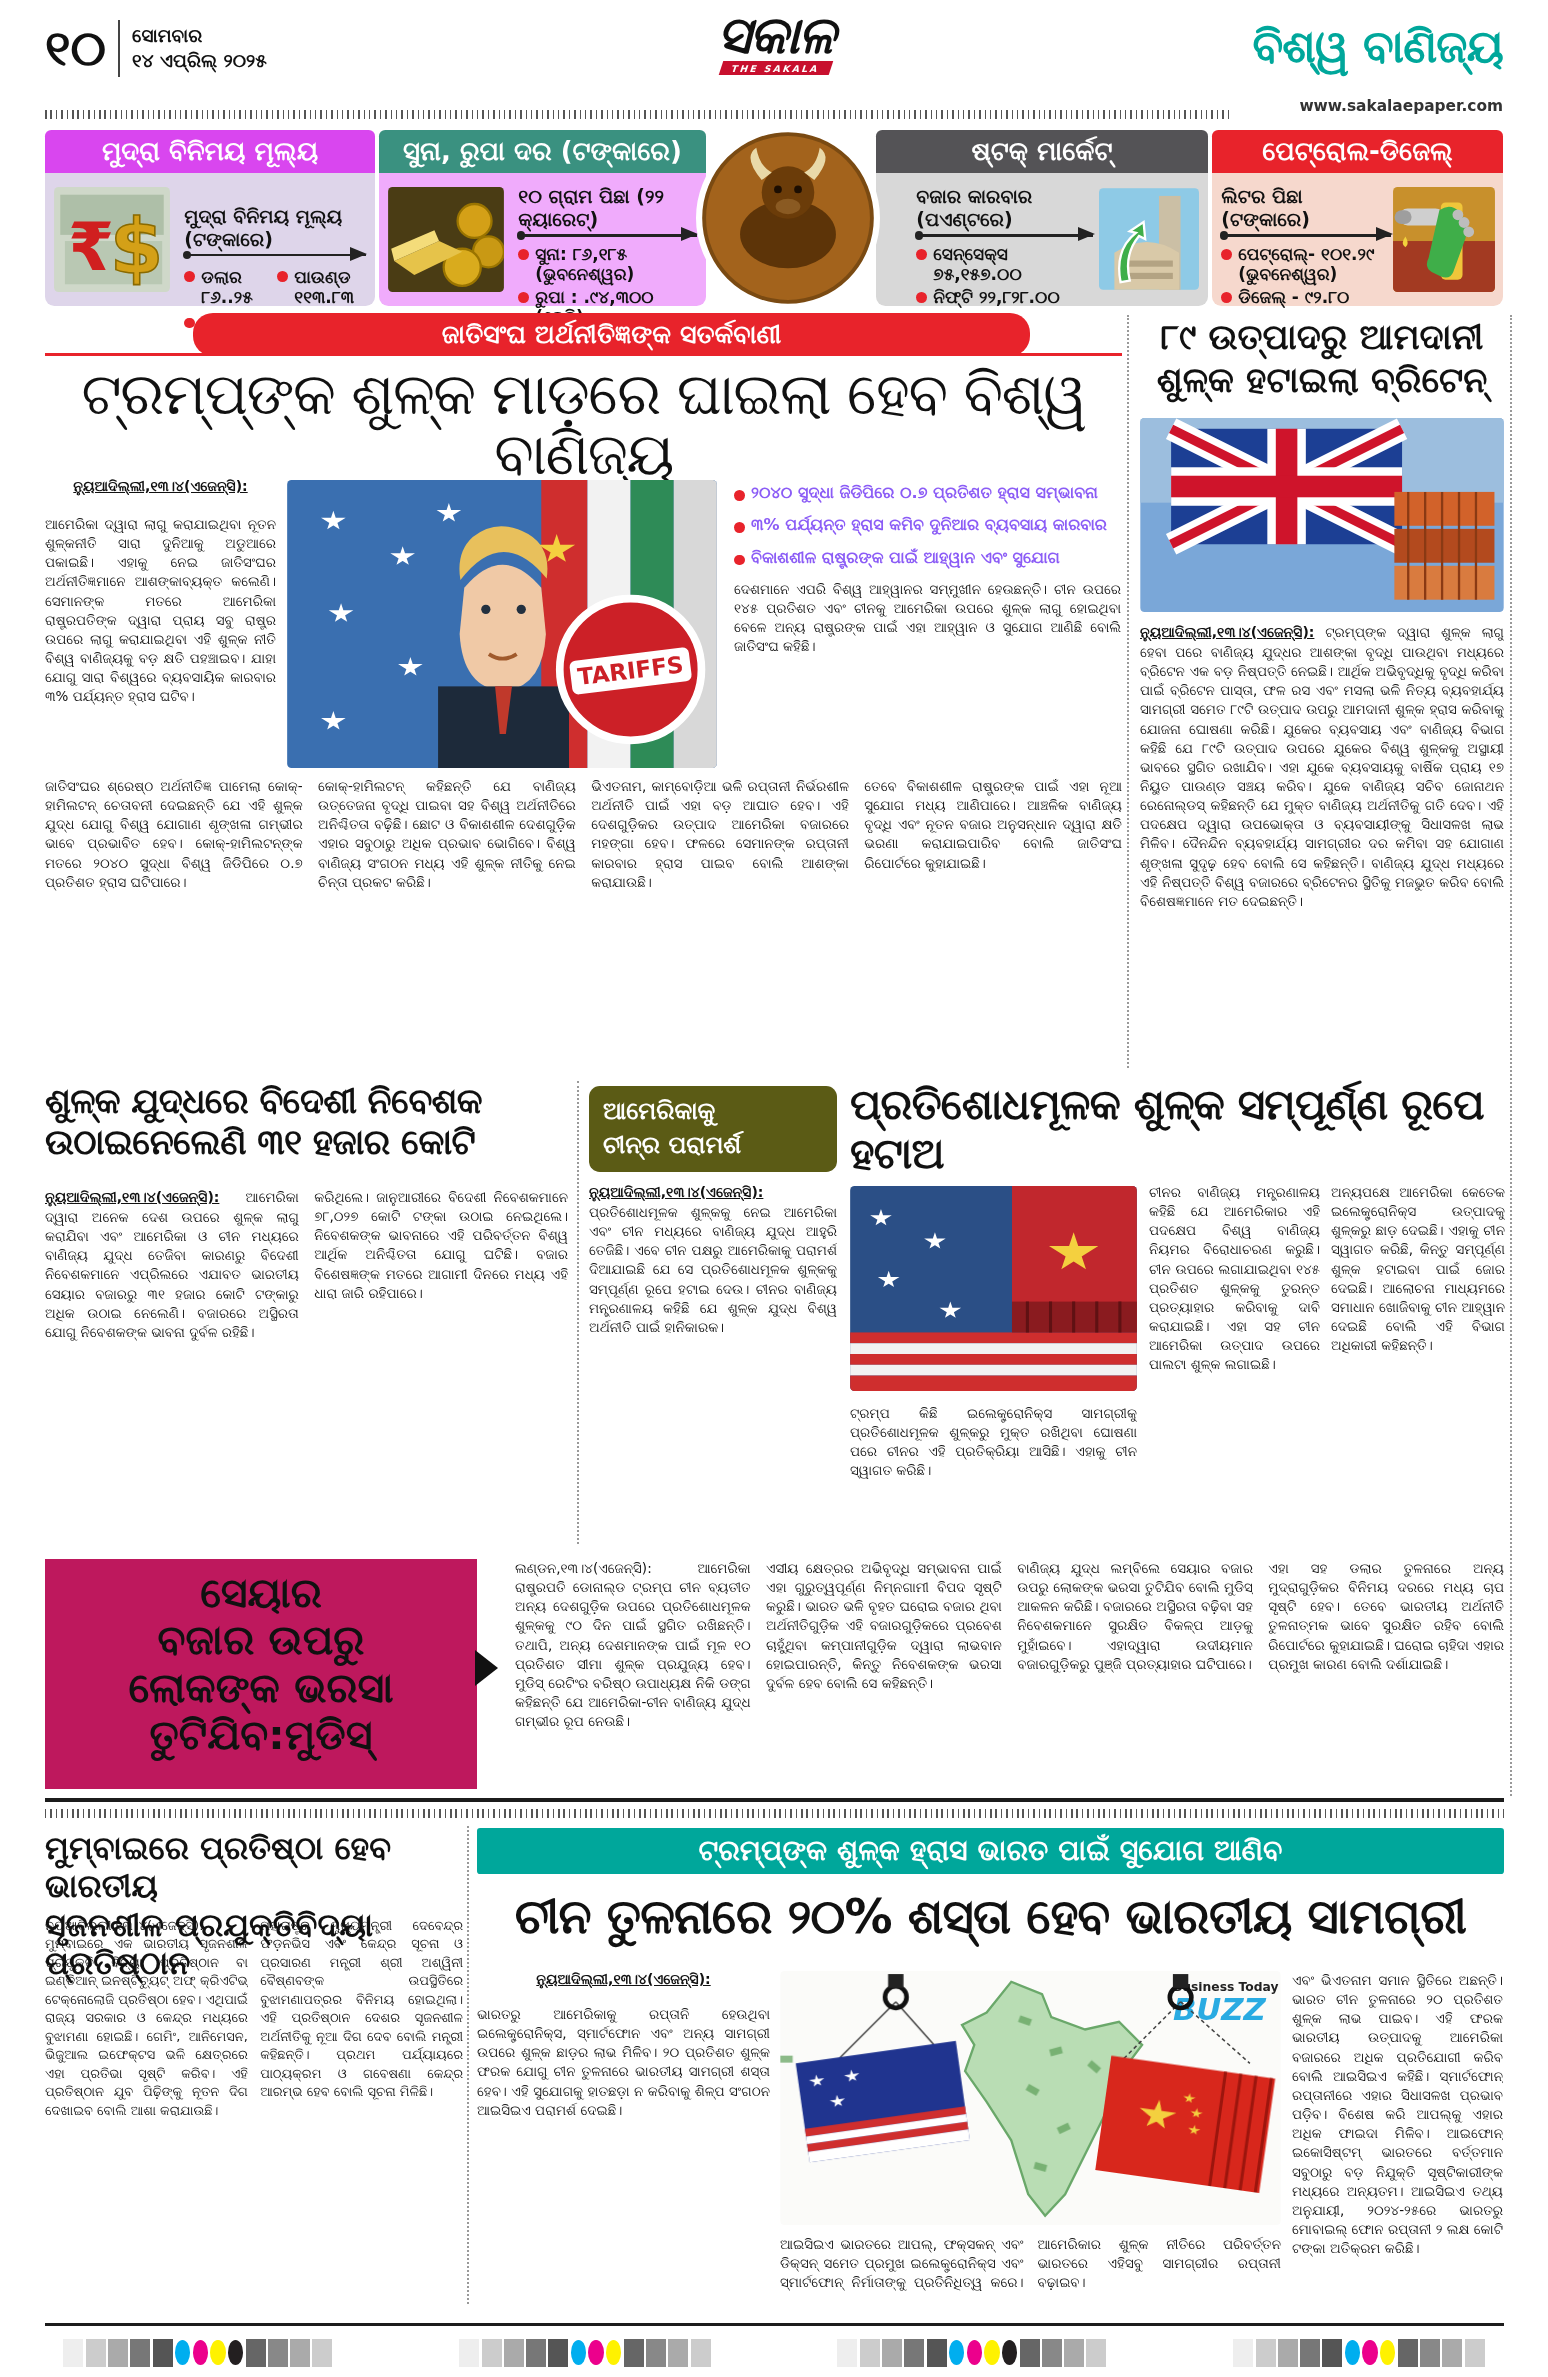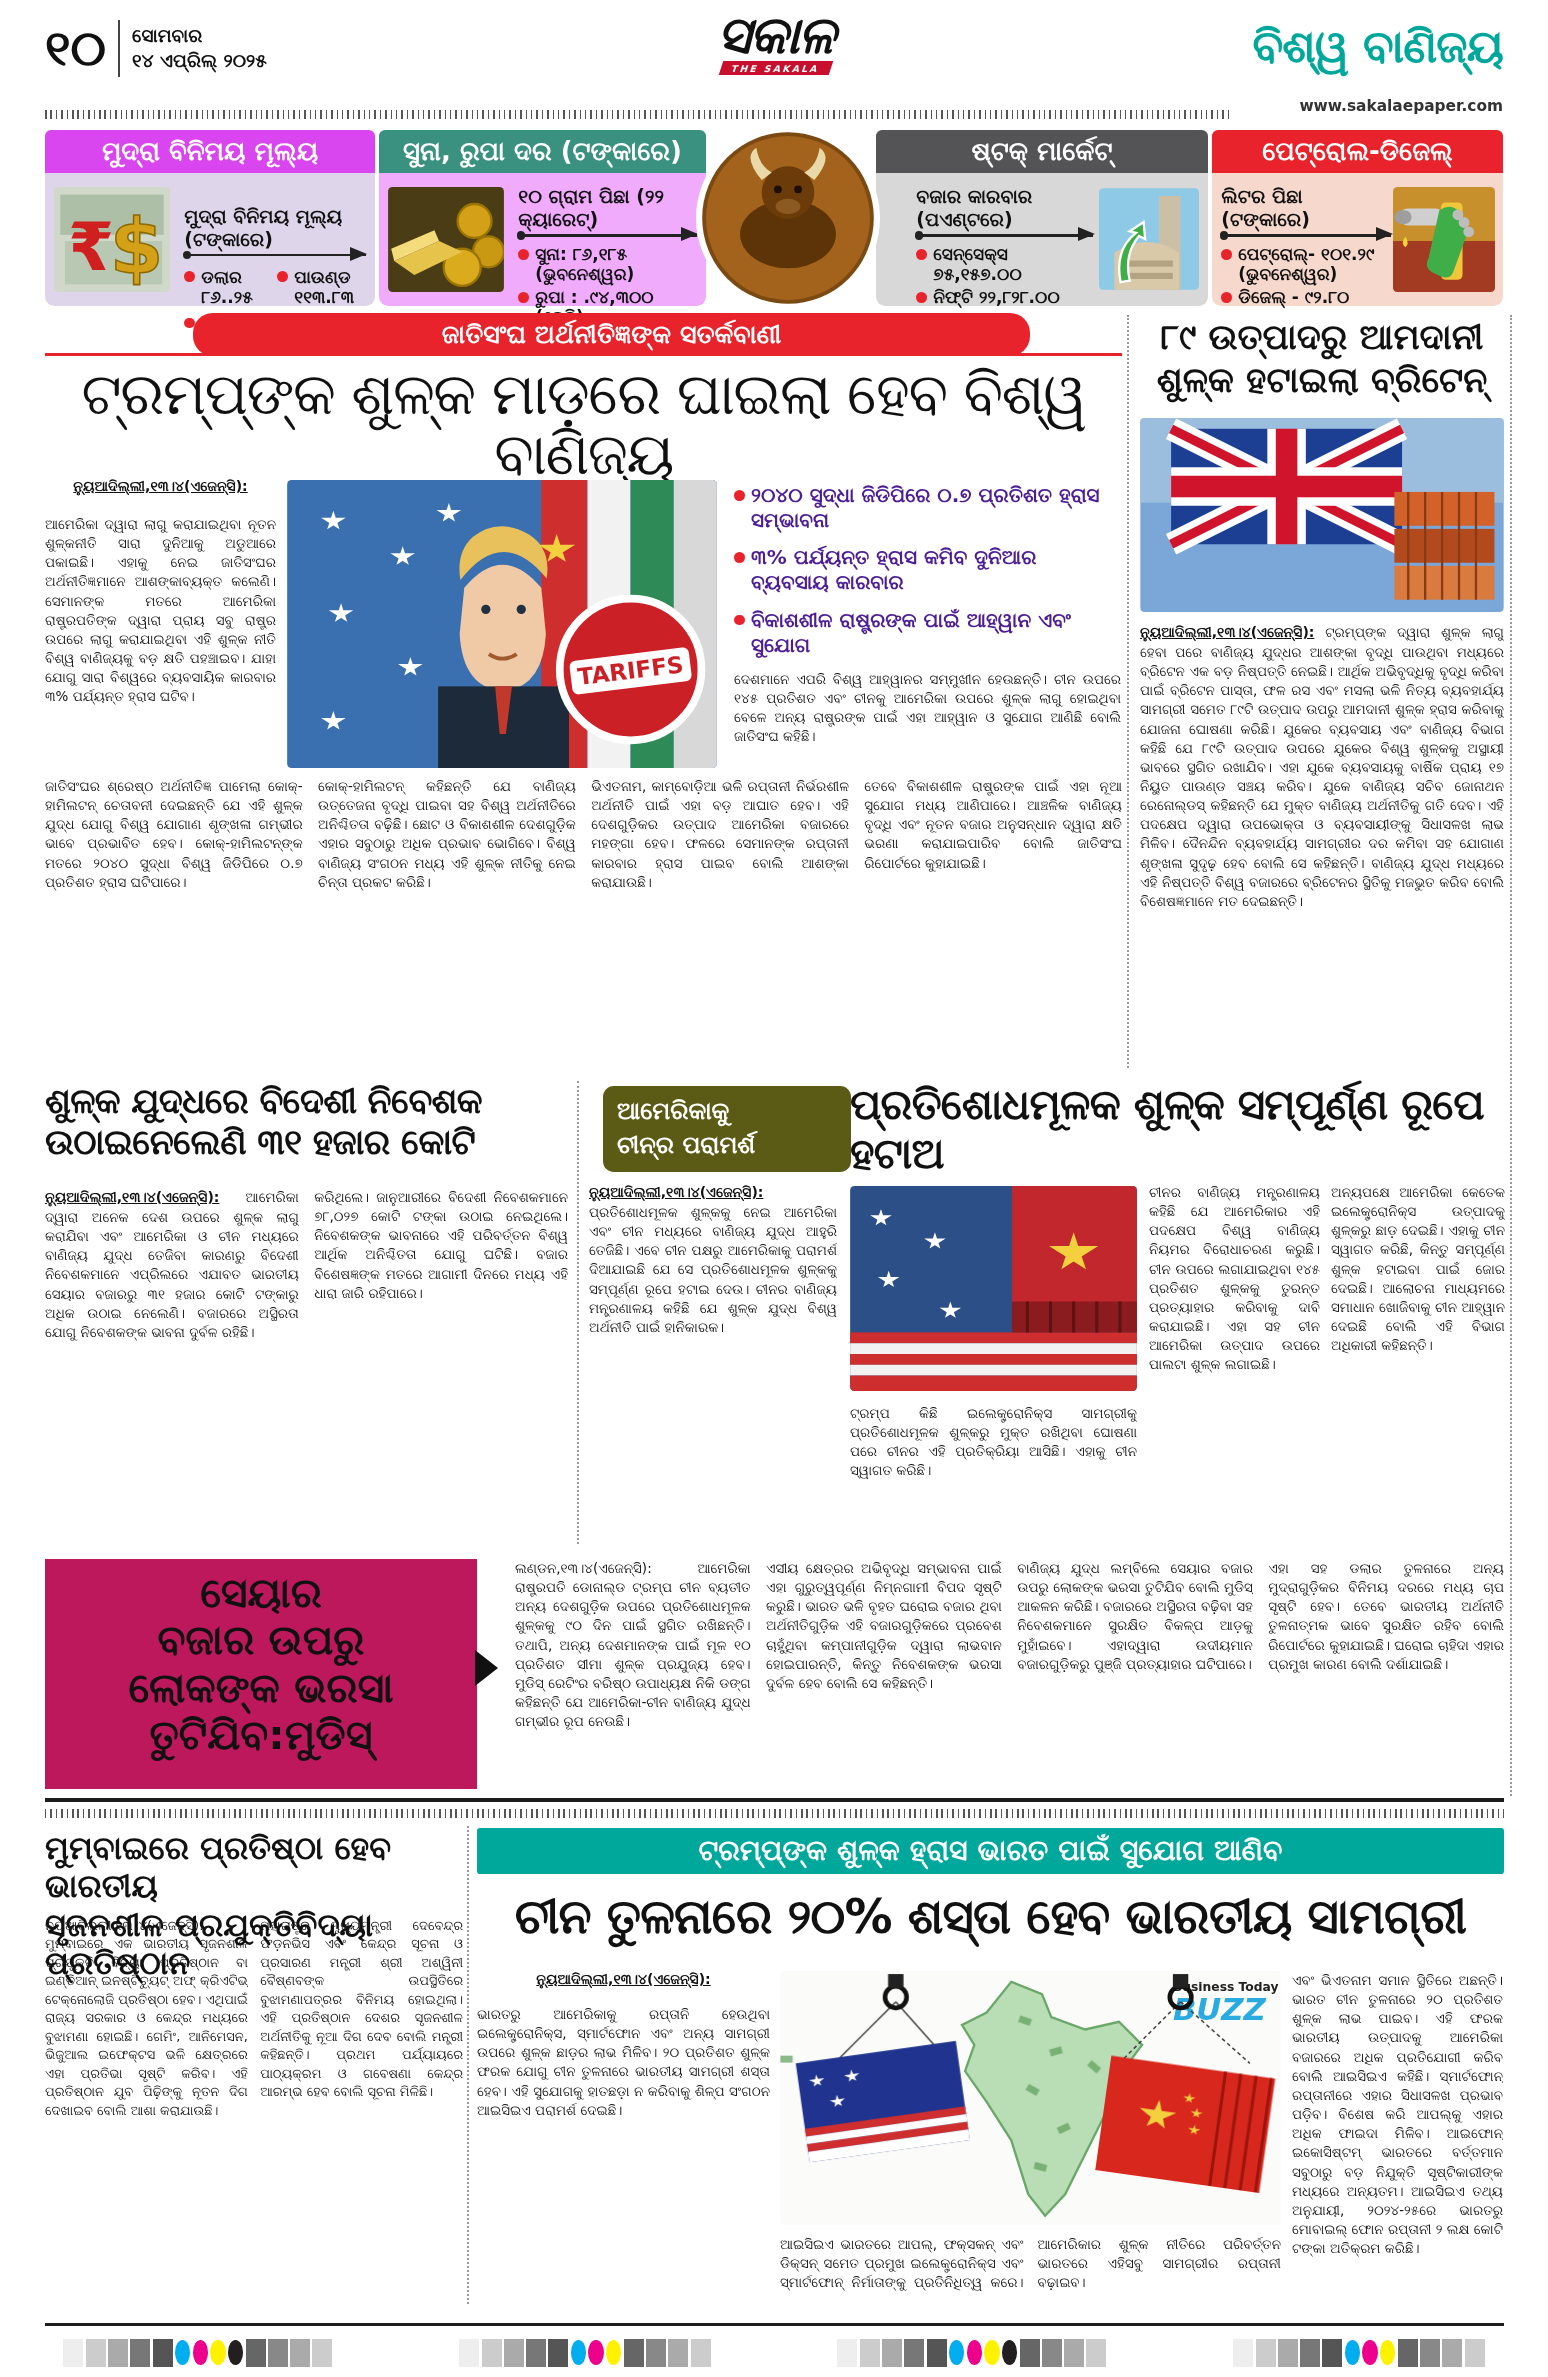--- a/index.html
+++ b/index.html
@@ -31,21 +31,21 @@
   .ib-item{font-size:17px;font-weight:600;display:flex;align-items:flex-start;margin:3.1px 0;}
   .rdot{width:10.8px;height:10.8px;border-radius:50%;background:#e8232b;flex:0 0 10.8px;margin:4.6px 6.2px 0 0;}
   .ib-grid{display:grid;grid-template-columns:1fr 1fr;column-gap:4.6px;}
   .photo{border-radius:4.6px;overflow:hidden;display:block;}
   
   .kicker{background:#e8232b;color:#fff;font-size:25.4px;font-weight:bold;display:flex;
           align-items:center;justify-content:center;border-radius:20px;}
   .red-rule{background:#e8232b;height:3.1px;}
   .headline-xl{font-size:58px;font-weight:400;letter-spacing:-1.5px;line-height:1.04;text-align:center;}
   .bullet-row{display:flex;margin-bottom:12.3px;}
-  .bullet-row .txt{color:#4c1d95;font-weight:bold;font-size:20px;line-height:1.25;}
+  .bullet-row .txt{color:#8b5cf6;font-weight:bold;font-size:16px;line-height:1.25;}
   .vdot{border-left:2.3px dotted #999;width:0;}
   .hl-md{font-size:35px;font-weight:900;line-height:1.16;letter-spacing:-0.8px;}
   .cols{display:flex;gap:15.4px;}
   .cols>div{flex:1;}
   
   .olive{background:#5b5b15;color:#fff;border-radius:10.8px;font-size:24px;font-weight:bold;
          padding:9.3px 14px;line-height:1.4;box-sizing:border-box;}
   .hl-b{font-size:42px;font-weight:900;letter-spacing:-0.8px;display:flex;align-items:center;}
   
   .qbox{background:#be185d;}
@@ -320,21 +320,21 @@
     <div class="hl-md">ଶୁଳ୍କ ଯୁଦ୍ଧରେ ବିଦେଶୀ ନିବେଶକ</div>
     <div class="hl-md">ଉଠାଇନେଲେଣି ୩୧ ହଜାର କୋଟି</div>
   </div>
   <div class="abs cols" style="left:45px;top:1188px;width:523px;height:356px;">
     <div class="jtext"><span class="dateline">ନ୍ୟୁଆଦିଲ୍ଲୀ,୧୩।୪(ଏଜେନ୍ସି):</span> <span>ଆମେରିକା ଦ୍ୱାରା ଅନେକ ଦେଶ ଉପରେ ଶୁଳ୍କ ଲାଗୁ କରାଯିବା ଏବଂ ଆମେରିକା ଓ ଚୀନ ମଧ୍ୟରେ ବାଣିଜ୍ୟ ଯୁଦ୍ଧ ତେଜିବା କାରଣରୁ ବିଦେଶୀ ନିବେଶକମାନେ ଏପ୍ରିଲରେ ଏଯାବତ ଭାରତୀୟ ସେୟାର ବଜାରରୁ ୩୧ ହଜାର କୋଟି ଟଙ୍କାରୁ ଅଧିକ ଉଠାଇ ନେଲେଣି। ବଜାରରେ ଅସ୍ଥିରତା ଯୋଗୁ ନିବେଶକଙ୍କ ଭାବନା ଦୁର୍ବଳ ରହିଛି।</span></div>
     <div class="jtext">କରିଥିଲେ। ଜାନୁଆରୀରେ ବିଦେଶୀ ନିବେଶକମାନେ ୭୮,୦୨୭ କୋଟି ଟଙ୍କା ଉଠାଇ ନେଇଥିଲେ। ନିବେଶକଙ୍କ ଭାବନାରେ ଏହି ପରିବର୍ତ୍ତନ ବିଶ୍ୱ ଆର୍ଥିକ ଅନିଶ୍ଚିତତା ଯୋଗୁ ଘଟିଛି। ବଜାର ବିଶେଷଜ୍ଞଙ୍କ ମତରେ ଆଗାମୀ ଦିନରେ ମଧ୍ୟ ଏହି ଧାରା ଜାରି ରହିପାରେ।</div>
   </div>
 
   <div class="abs vdot" style="left:577px;top:1081px;height:463px;"></div>
 
-  <div class="abs olive" style="left:603px;top:1086px;width:248px;height:86px;">
+  <div class="abs olive" style="left:589px;top:1086px;width:248px;height:86px;">
     <div>ଆମେରିକାକୁ</div>
     <div>ଚୀନ୍‌ର ପରାମର୍ଶ</div>
   </div>
   <div class="abs hl-b" style="left:850px;top:1086px;width:655px;height:86px;">ପ୍ରତିଶୋଧମୂଳକ ଶୁଳ୍କ ସମ୍ପୂର୍ଣ୍ଣ ରୂପେ ହଟାଅ</div>
 
   <div class="abs" style="left:589px;top:1183px;width:916px;height:362px;">
     <div class="abs jtext" style="left:0;top:0;width:248px;height:362px;">
       <span class="dateline">ନ୍ୟୁଆଦିଲ୍ଲୀ,୧୩।୪(ଏଜେନ୍ସି):</span>
       <span>ପ୍ରତିଶୋଧମୂଳକ ଶୁଳ୍କକୁ ନେଇ ଆମେରିକା ଏବଂ ଚୀନ ମଧ୍ୟରେ ବାଣିଜ୍ୟ ଯୁଦ୍ଧ ଆହୁରି ତେଜିଛି। ଏବେ ଚୀନ ପକ୍ଷରୁ ଆମେରିକାକୁ ପରାମର୍ଶ ଦିଆଯାଇଛି ଯେ ସେ ପ୍ରତିଶୋଧମୂଳକ ଶୁଳ୍କକୁ ସମ୍ପୂର୍ଣ୍ଣ ରୂପେ ହଟାଇ ଦେଉ। ଚୀନର ବାଣିଜ୍ୟ ମନ୍ତ୍ରଣାଳୟ କହିଛି ଯେ ଶୁଳ୍କ ଯୁଦ୍ଧ ବିଶ୍ୱ ଅର୍ଥନୀତି ପାଇଁ ହାନିକାରକ।</span>
     </div>

